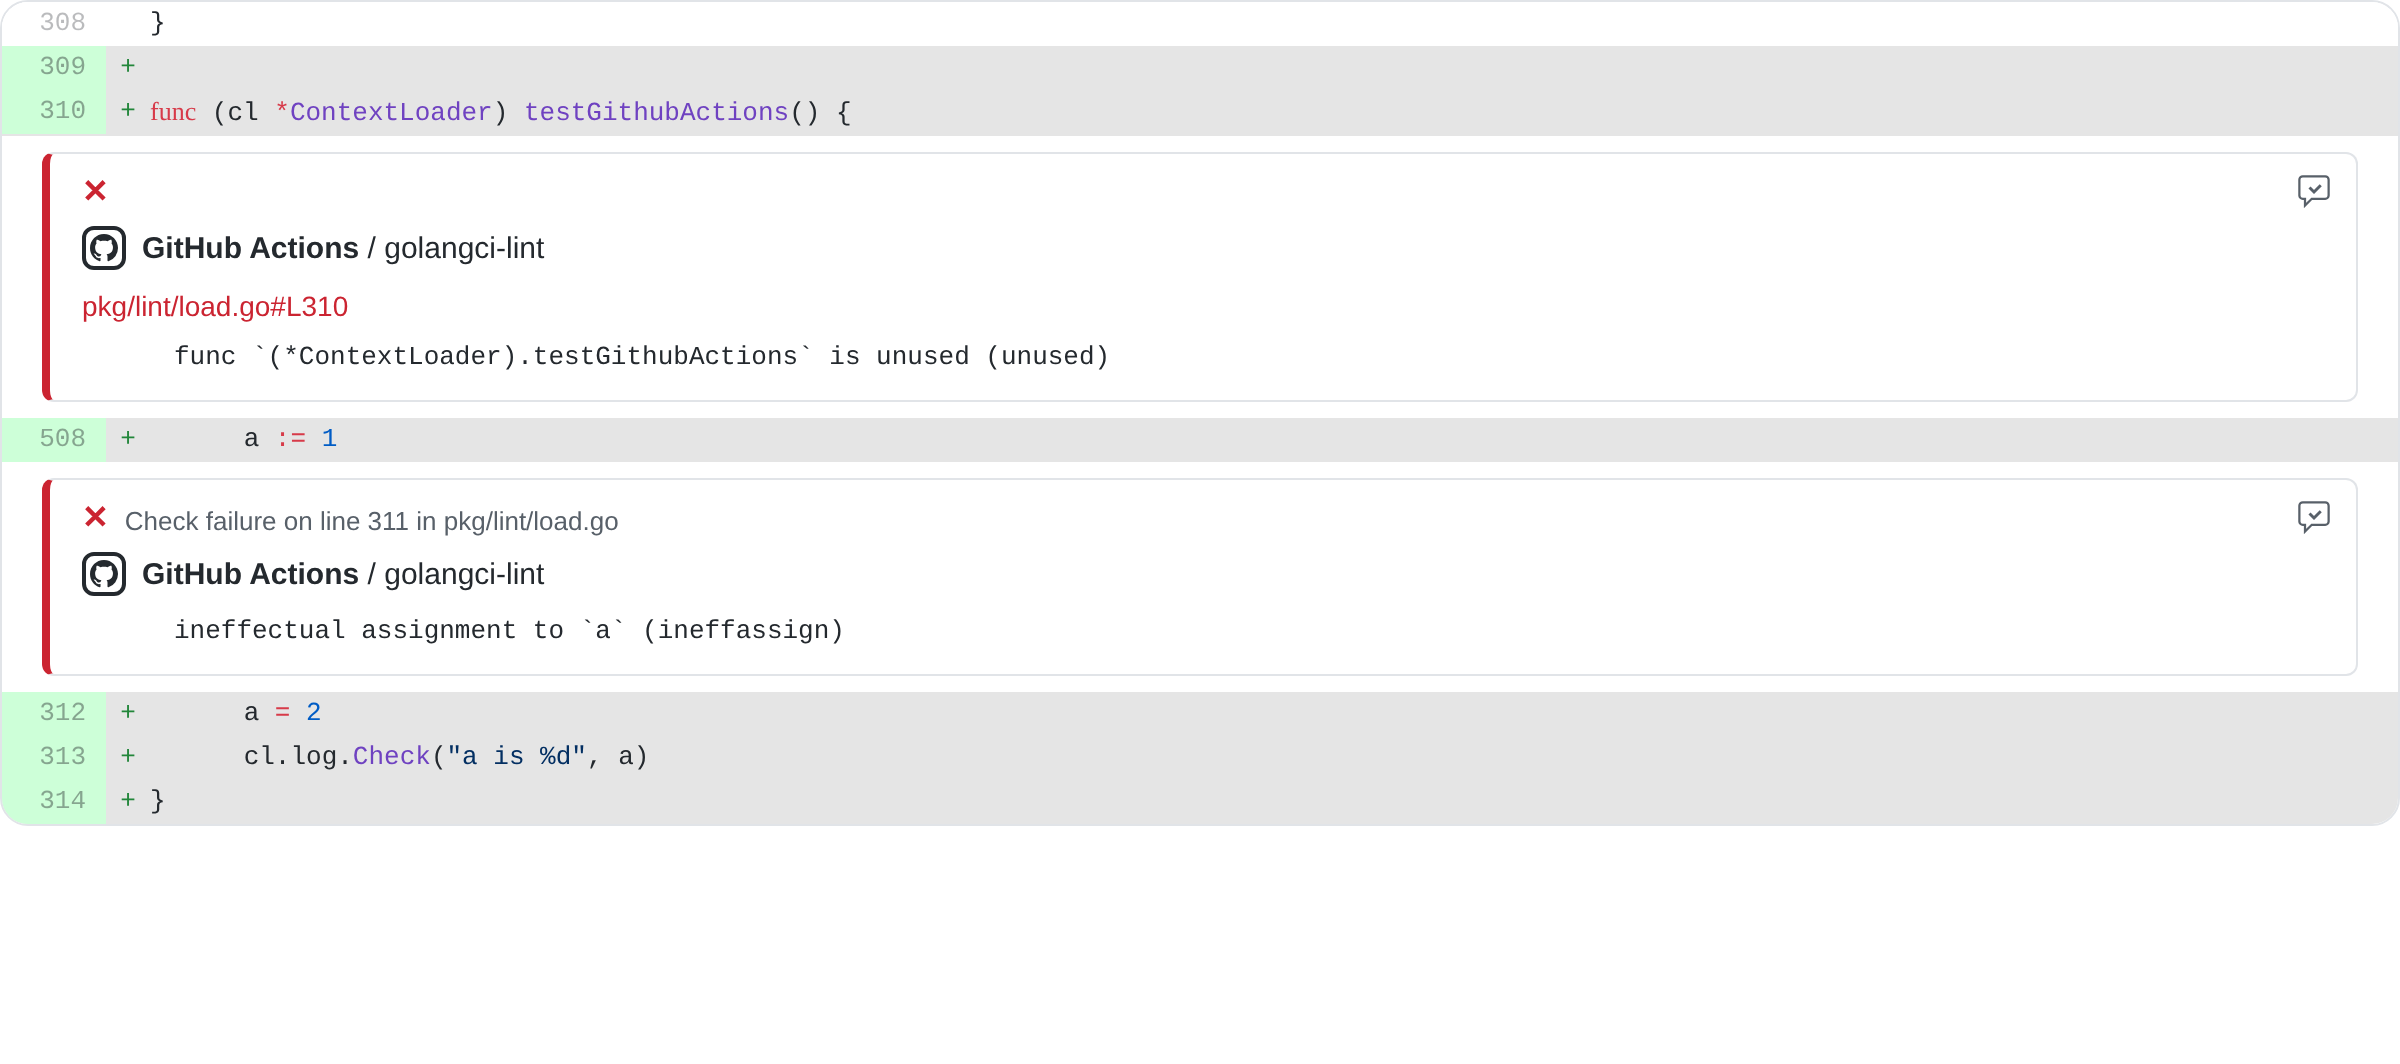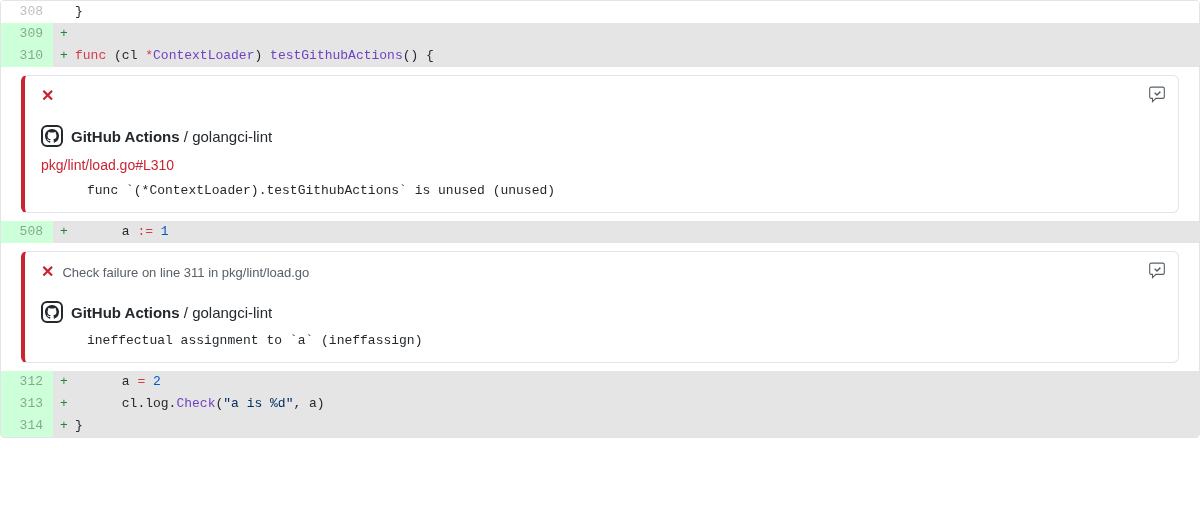--- a/index.html
+++ b/index.html
@@ -5,21 +5,21 @@
     * { margin: 0; padding: 0; box-sizing: border-box; }
     body {
       font-family: -apple-system, BlinkMacSystemFont, "Segoe UI", Helvetica, Arial, sans-serif;
       font-size: 12px;
       color: #24292e;
       background: #fff;
       padding: 0;
     }
     .diff-container {
       border: 1px solid #e1e4e8;
-      border-radius: 4px;
+      border-radius: 14px;
       overflow: hidden;
       margin: 0;
     }
     .code-row {
       display: flex;
       align-items: flex-start;
       font-family: SFMono-Regular, Consolas, "Liberation Mono", Menlo, monospace;
       font-size: 13px;
       line-height: 22px;
     }
@@ -51,21 +51,21 @@
     .code-row.added {
       background: #e5e5e5;
     }
     .code-row.context {
       background: #fff;
     }
     .code-row.context .line-num {
       background: #fff;
     }
     
-    .kw { color: #d73a49; }
+    .kw { color: #d73a49; font-family: Liberation Serif, serif; }
     .type { color: #6f42c1; }
     .fn { color: #6f42c1; }
     .op { color: #d73a49; }
     .num { color: #005cc5; }
     .str { color: #032f62; }
 
     .annotation-block {
       border: 1px solid #e1e4e8;
       border-left: 4px solid #cb2431;
       border-radius: 6px;
@@ -84,21 +84,21 @@
     .x-icon {
       color: #cb2431;
       font-weight: bold;
       font-size: 16px;
       line-height: 1;
     }
     .annotation-title-row {
       display: flex;
       align-items: center;
       gap: 8px;
-      margin-top: 21px;
+      margin-top: 8px;
       font-size: 15px;
     }
     .gh-icon {
       width: 22px;
       height: 22px;
       border: 2px solid #24292e;
       border-radius: 6px;
       display: flex;
       align-items: center;
       justify-content: center;

